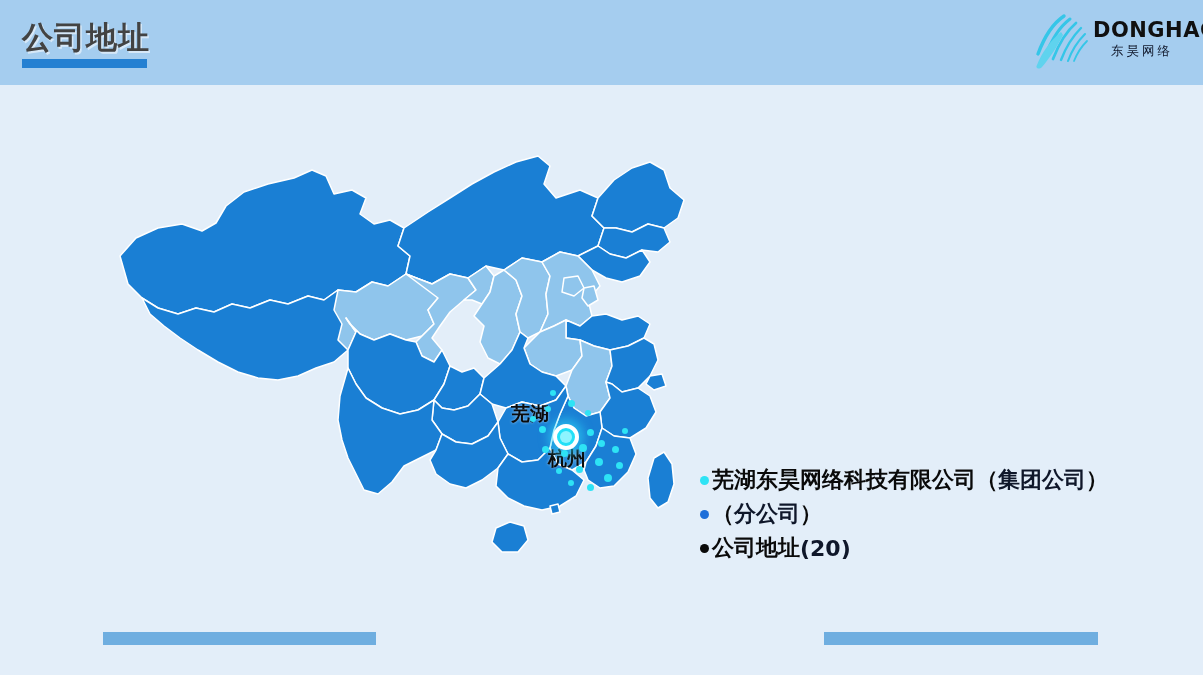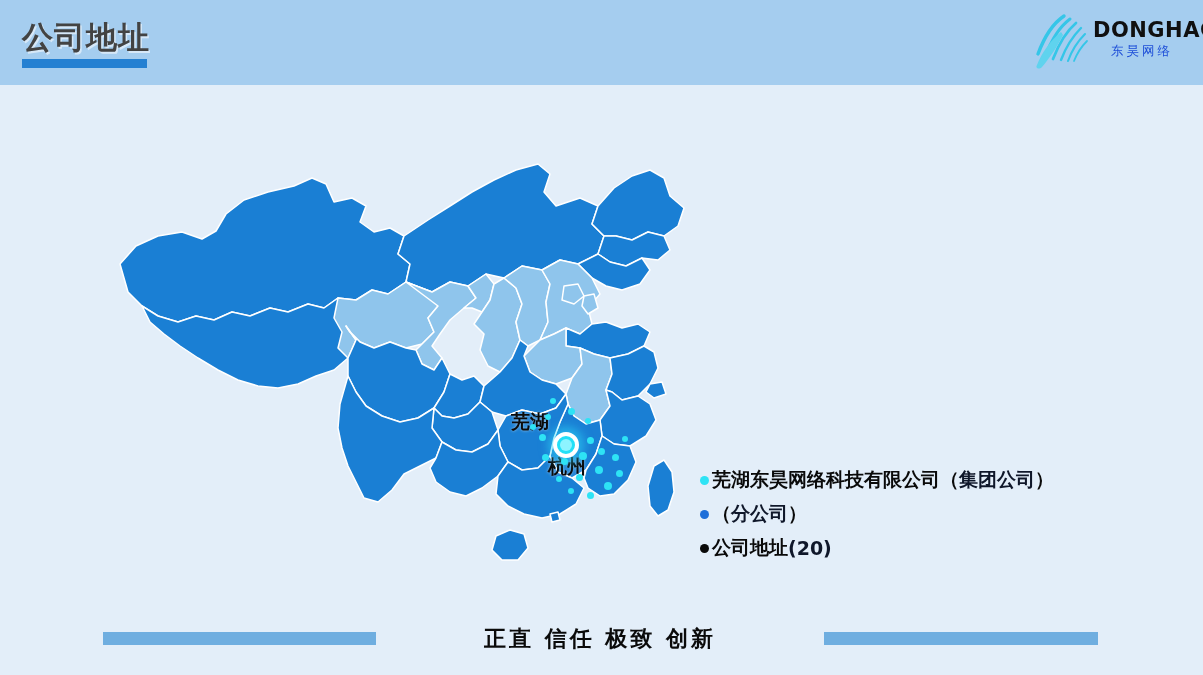--- a/index.html
+++ b/index.html
@@ -33,27 +33,27 @@
   #logo{
     position:absolute;right:12px;top:8px;width:160px;height:66px;
   }
   #logo-mark{position:absolute;left:0;top:2px;width:62px;height:62px;}
   #logo-text{position:absolute;left:62px;top:10px;width:98px;text-align:center;}
   #logo-name{
     font-size:21px;font-weight:bold;color:#101010;letter-spacing:.5px;
     line-height:24px;white-space:nowrap;
   }
   #logo-sub{
-    font-size:12.5px;color:#1d4ed8;letter-spacing:3px;
+    font-size:12.5px;color:#0f172a;letter-spacing:3px;
     line-height:18px;white-space:nowrap;
   }
 
   
   #map-wrap{
-    position:absolute;left:98px;top:136px;width:640px;height:490px;
+    position:absolute;left:98px;top:128px;width:640px;height:490px;
   }
   #china-map{display:block;width:640px;height:490px;}
   .prov{stroke:#ffffff;stroke-width:1.5;stroke-linejoin:round;}
   .p-dark{fill:#1a7fd4;}
   .p-light{fill:#8fc5ec;}
 
   .city-label{
     position:absolute;
     font-size:19px;font-weight:bold;color:#0b0b0b;
     white-space:nowrap;
@@ -76,21 +76,21 @@
   }
   #marker-wuhu-core{
     position:absolute;left:462px;top:303px;width:12px;height:12px;
     border-radius:50%;background:#8df4ff;
   }
 
   
   #legend{position:absolute;left:700px;top:463px;width:330px;}
   .legend-row{
     display:flex;align-items:center;height:34px;
-    font-size:19px;font-weight:bold;color:#0a0a0a;white-space:nowrap;
+    font-size:22px;font-weight:bold;color:#0a0a0a;white-space:nowrap;
   }
   .lg-bullet{
     width:9px;height:9px;border-radius:50%;margin-right:3px;flex:none;
   }
   .lg-red{color:#0f172a;}
   .lg-paren{color:#0a0a0a;}
 
   
   #footer-bar-left{
     position:absolute;left:103px;top:632px;width:273px;height:13px;
@@ -254,16 +254,15 @@
       <span class="lg-bullet" style="background:#0a0a0a;"></span>
       <span>公司地址</span>
       <span class="lg-paren"></span>
       <span class="lg-red">(20)</span>
       <span class="lg-paren"></span>
     </div>
 
   </div>
 
   <div id="footer-bar-left"></div>
-  <div id="footer-motto">正直  信任  极致  创新</div>
   <div id="footer-bar-right"></div>
 
 </div>
 
 </body></html>

